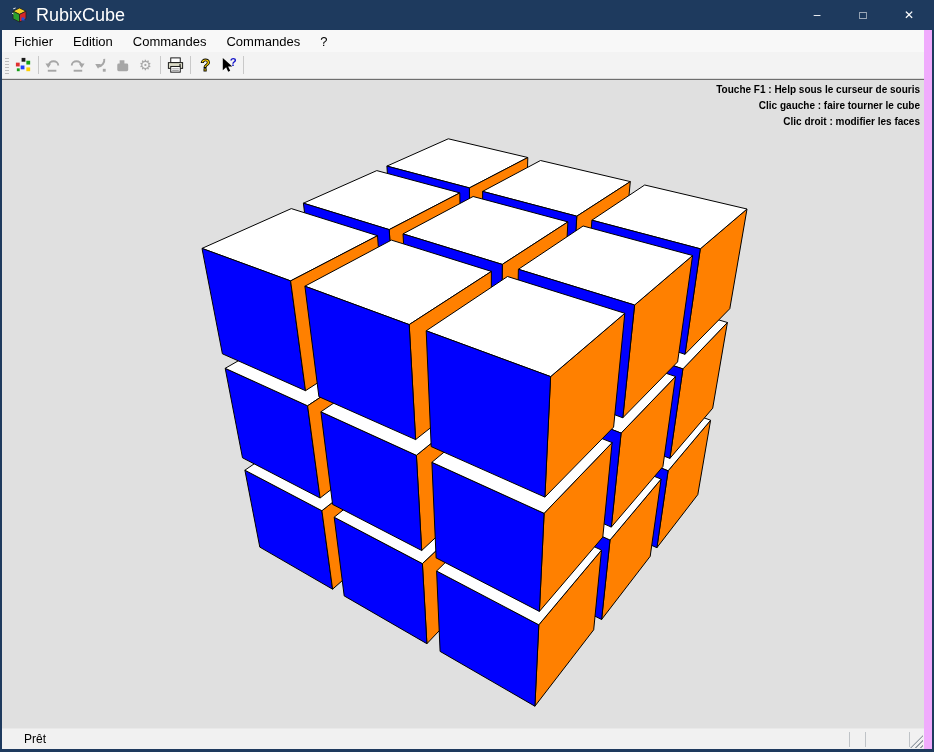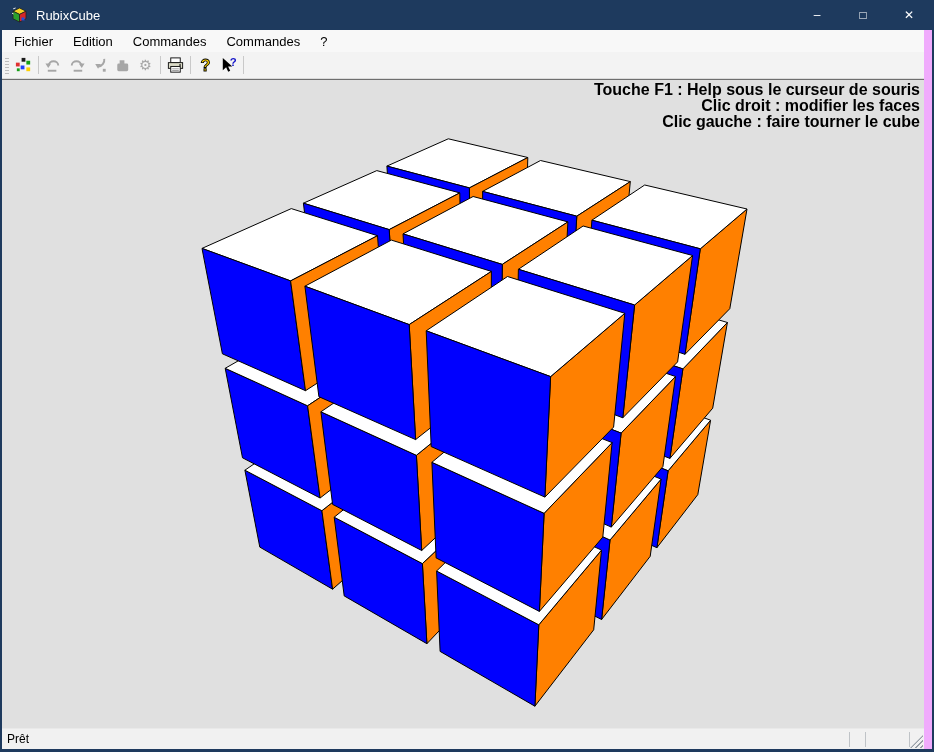--- a/index.html
+++ b/index.html
@@ -13,21 +13,21 @@
     background:#1e3a5e;
     padding:0 2px 3px 2px;
     display:flex;flex-direction:column;
   }
   
   .titlebar{
     height:30px;flex:0 0 30px;background:#1e3a5e;color:#fff;
     display:flex;align-items:center;position:relative;
   }
   .titlebar .appicon{width:17px;height:17px;margin-left:9px;display:flex;align-items:center;}
-  .titlebar .title{margin-left:8px;font-size:13px;color:#ffffff;}
+  .titlebar .title{margin-left:8px;font-size:18px;color:#ffffff;}
   .win-controls{position:absolute;right:0;top:0;height:30px;display:flex;}
   .win-btn{
     width:46px;height:30px;display:flex;align-items:center;justify-content:center;
     color:#ffffff;font-size:12px;cursor:default;
   }
   
   .frame{
     flex:1 1 auto;display:flex;flex-direction:column;min-height:0;
     border-right:8px solid #f0abfc;
   }
@@ -52,29 +52,29 @@
   .tb-sep{width:1px;height:18px;background:#c9c9c9;margin:0 3px;}
   .tb-btn svg{display:block;}
   
   .canvas{
     flex:1 1 auto;position:relative;background:#e0e0e0;
     border-top:1px solid #6e6e6e;min-height:0;overflow:hidden;
   }
   .canvas svg.scene{position:absolute;left:0;top:0;}
   .overlay{
     position:absolute;top:2px;right:4px;text-align:right;
-    font-size:16px;font-weight:bold;color:#000;line-height:16px;
+    font-size:10px;font-weight:bold;color:#000;line-height:16px;
   }
   
   .statusbar{
     height:20px;flex:0 0 20px;background:#f1f1f1;position:relative;
     display:flex;align-items:center;font-size:12px;color:#000;
     border-top:1px solid #e9e9e9;
   }
-  .statusbar .stext{margin-left:5px;}
+  .statusbar .stext{margin-left:22px;}
   .s-sep{position:absolute;top:3px;bottom:2px;width:1px;background:#bfc3c7;}
   .s-sep.p1{right:74px;} .s-sep.p2{right:58px;} .s-sep.p3{right:14px;}
   .grip-resize{
     position:absolute;right:1px;bottom:1px;width:13px;height:13px;
     background:repeating-linear-gradient(135deg,rgba(0,0,0,0) 0 2px,#98a0a8 2px 3.5px);
     clip-path:polygon(100% 0,100% 100%,0 100%);
   }
 </style>
 </head>
 <body>
@@ -193,22 +193,22 @@
               <text x="15" y="10.5" font-size="12" font-weight="bold" text-anchor="middle" fill="#1515c8">?</text>
             </svg>
           </span>
         </div>
         <div class="tb-sep"></div>
       </div>
 
     <div class="canvas" id="canvas">
       <div class="overlay" id="overlay">
           <div>Touche F1 : Help sous le curseur de souris</div>
+          <div>Clic gauche : faire tourner le cube</div>
           <div>Clic droit : modifier les faces</div>
-          <div>Clic gauche : faire tourner le cube</div>
         </div>
     <svg class="scene" width="924" height="650" viewBox="0 0 924 650">
           <polygon points="520.6,272.6 518.8,343.1 470.5,385.7 469.7,312.8" fill="#ff8000" stroke="#000000" stroke-width="1"></polygon>
           <polygon points="520.6,272.6 469.7,312.8 397.6,284.1 450.8,247.6" fill="#ffffff" stroke="#000000" stroke-width="1"></polygon>
           <polygon points="469.7,312.8 397.6,284.1 402.2,355.3 470.5,385.7" fill="#0000ff" stroke="#000000" stroke-width="1"></polygon>
           <polygon points="609.3,304.5 602.6,376.9 557.5,424.3 562.0,349.4" fill="#ff8000" stroke="#000000" stroke-width="1"></polygon>
           <polygon points="609.3,304.5 562.0,349.4 481.1,317.3 531.7,276.6" fill="#ffffff" stroke="#000000" stroke-width="1"></polygon>
           <polygon points="523.0,181.6 468.6,217.7 391.7,191.9 448.7,159.2" fill="#ffffff" stroke="#000000" stroke-width="1"></polygon>
           <polygon points="523.0,181.6 520.9,261.4 469.6,301.1 468.6,217.7" fill="#ff8000" stroke="#000000" stroke-width="1"></polygon>
           <polygon points="562.0,349.4 481.1,317.3 481.3,390.5 557.5,424.3" fill="#0000ff" stroke="#000000" stroke-width="1"></polygon>

